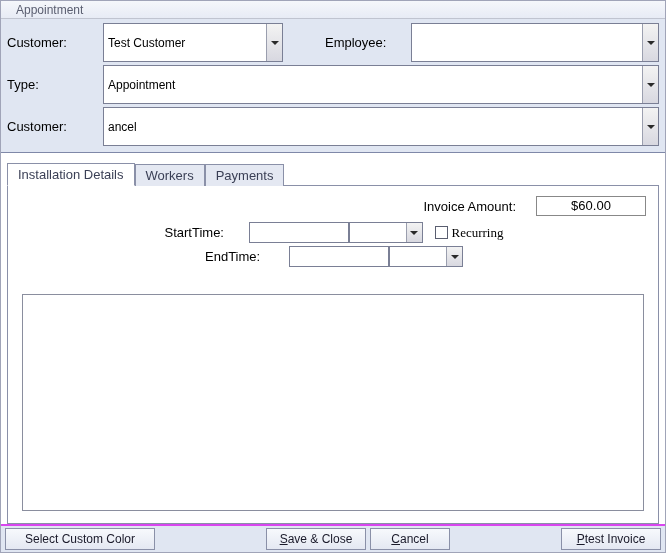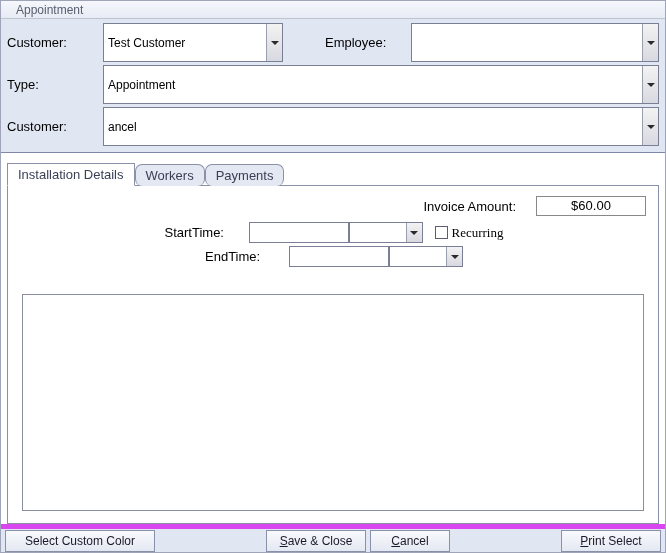--- a/index.html
+++ b/index.html
@@ -96,21 +96,21 @@
     position: relative;
     top: 1px;
     cursor: default;
   }
   .tab.active {
     background: #fff;
     border-bottom: 1px solid #fff;
     top: 1px;
     z-index: 3;
   }
-  .tab + .tab { border-left: 1px solid #8a90a8; border-radius: 7px; }
+  .tab + .tab { border-left: 1px solid #8a90a8; }
   .tabpanel {
     border: 1px solid #8a90a8;
     background: #fff;
     flex: 1;
     position: relative;
     padding: 10px 12px;
   }
   .invoice-line {
     position: absolute;
     top: 10px; left: 12px; right: 12px;
@@ -170,21 +170,21 @@
   .chk-box {
     width:13px;height:13px;border:1px solid #5a5e70;background:#fff;display:inline-block;
   }
   .notes-area {
     position:absolute;
     top:108px; left:14px; right:14px; bottom:12px;
     border:1px solid #8a8e9e;
     background:#fff;
   }
   .footer {
-    border-top:5px solid #d946ef;
+    border-top:2px solid #d946ef;
     height:28px;
     background:#e0e6f2;
     display:flex;
     align-items:center;
     padding:0 4px;
     gap:4px;
   }
   .btn {
     border:1px solid #8a90a8;
     background:linear-gradient(#f7f9fc,#e4e8f2);
@@ -285,17 +285,17 @@
       <span class="mnemonic">S</span>
         <span>ave &amp; Close</span>
     </div>
     <div class="btn" style="width:80px">
       <span class="mnemonic">C</span>
         <span>ancel</span>
     </div>
     <div class="footer-spacer"></div>
     <div class="btn" style="width:100px">
       <span class="mnemonic">P</span>
-        <span>rint Select</span>
+        <span>test Invoice</span>
     </div>
   </div>
 
 </div>
 
 </body></html>

